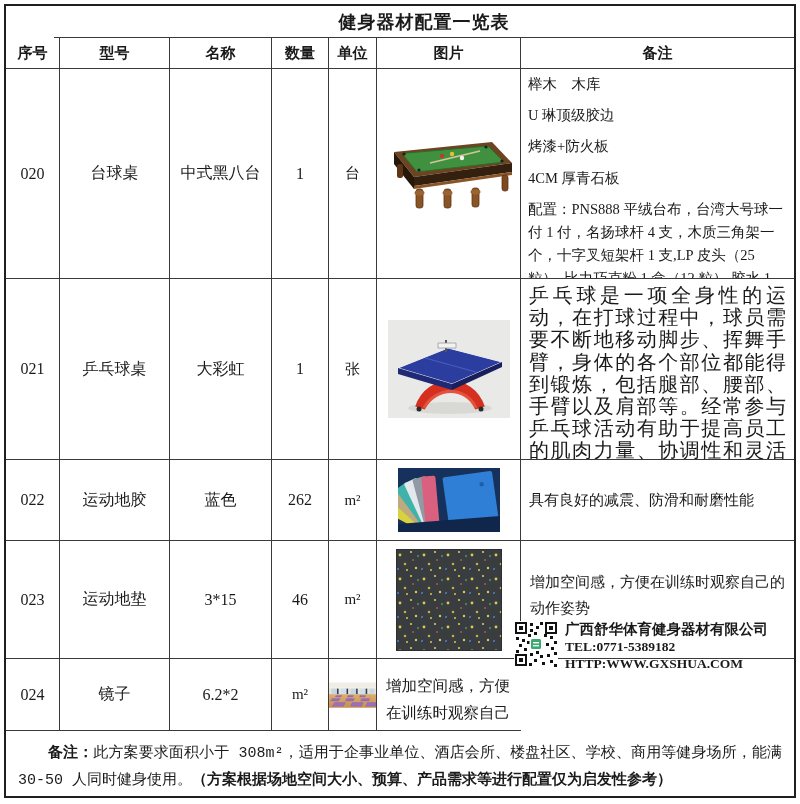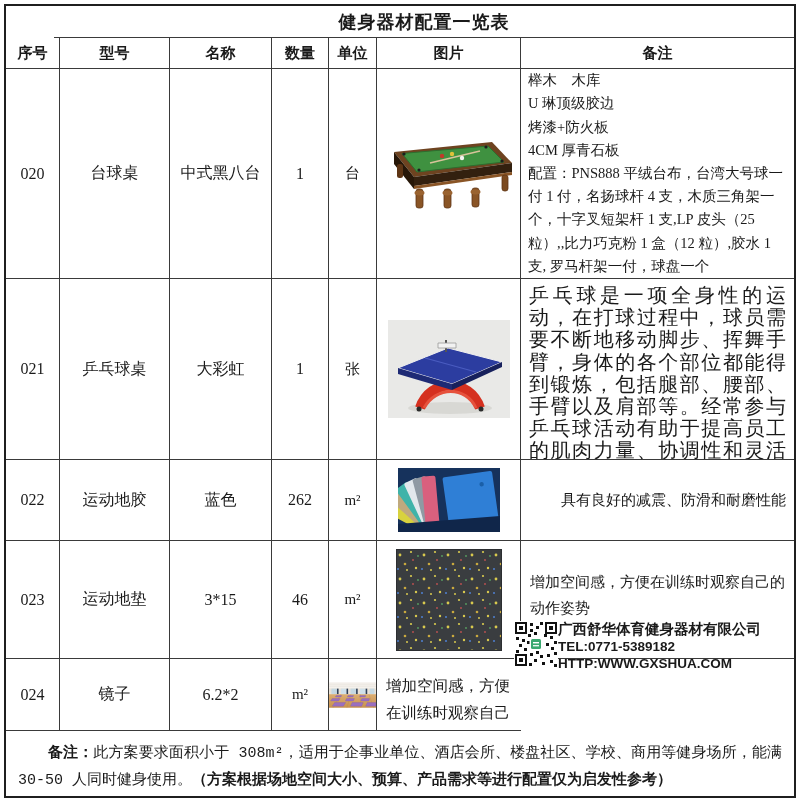--- a/index.html
+++ b/index.html
@@ -9,37 +9,37 @@
     grid-template-columns:54px 110px 102px 57px 48px 144px 1fr;
     grid-template-rows:32px 31px 210px 181px 81px 118px 72px 1fr;}
   .c{border-right:1px solid #3a3a3a;border-bottom:1px solid #3a3a3a;box-sizing:border-box;
     display:flex;align-items:center;justify-content:center;overflow:hidden;}
   .c7{border-right:none;}
   .span-all{grid-column:1/-1;}
   .title{font-size:18px;font-weight:bold;letter-spacing:1px;margin-left:48px;}
   .hdr{font-size:15px;font-weight:bold;}
   .val{font-size:16px;}
   .unit{font-size:15px;}
-  .remark{align-items:flex-start;justify-content:flex-end;text-align:left;position:relative;}
+  .remark{align-items:flex-start;justify-content:flex-start;text-align:left;position:relative;gap:8px;}
   .rk020{flex-direction:column;padding:4px 7px 0 7px;font-size:14.5px;line-height:23.2px;}
   .rk020 div{width:100%;}
   .rk021{padding:5px 8px 0 8px;font-size:20px;line-height:22.2px;text-align:justify;}
   .rk022{align-items:center;padding:0 8px;font-size:15px;}
   .rk023{padding:28px 9px 0 9px;font-size:15px;line-height:26px;}
   .rk024{padding:13px 9px 0 9px;font-size:15.5px;line-height:27px;}
   .pic{background:#ffffff;}
   .footer{display:block;padding:9px 12px 16px 12px;font-size:15px;line-height:27px;
     text-indent:2em;text-align:justify;border-bottom:none;font-family:Liberation Mono, monospace;}
   .b{font-weight:bold;}
   .company{position:absolute;left:508px;top:615px;display:flex;align-items:flex-start;
     font-family:"Liberation Sans","DejaVu Sans",sans-serif;}
-  .company .txt{}
+  .company .txt{margin-left:7px;}
   .company .nm{font-size:14.5px;font-weight:bold;line-height:17px;white-space:nowrap;}
   .company .tel,.company .url{font-size:13.5px;font-weight:bold;line-height:17px;white-space:nowrap;
-    font-family:Liberation Sans, sans-serif;}
+    font-family:Liberation Serif, serif;}
 </style>
 </head>
 <body>
 
 <div class="tbl">
 
   <div class="c c7 span-all title">健身器材配置一览表</div>
 
   <div class="c hdr">序号</div>
   <div class="c hdr">型号</div>

